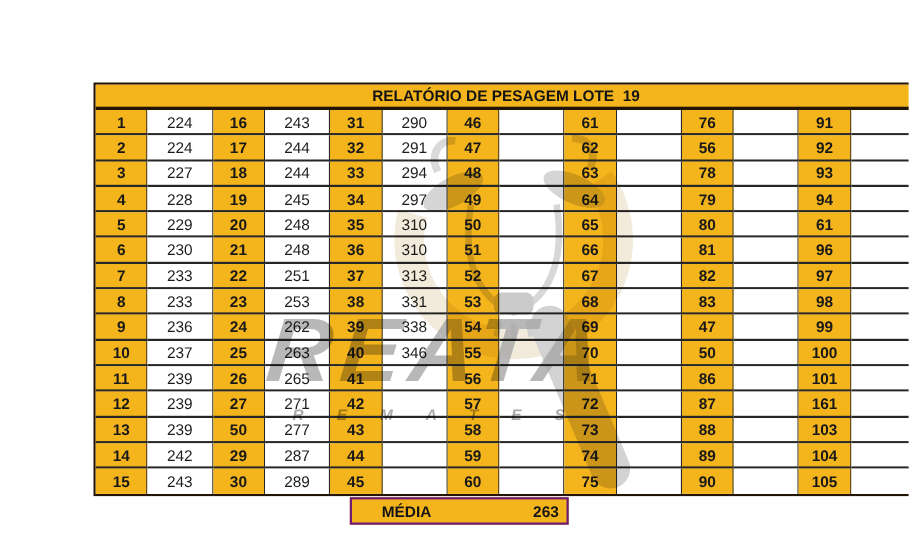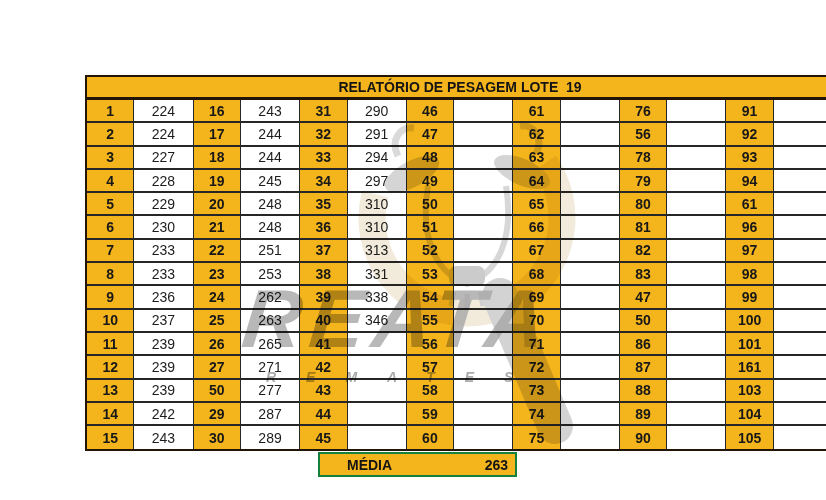--- a/index.html
+++ b/index.html
@@ -22,21 +22,21 @@
     border-right:1px solid #262626;border-bottom:2px solid #262626;
     display:flex;align-items:center;justify-content:center;
     font-size:14px;overflow:hidden;
   }
   .cell.num{background:#F4B41C;font-weight:bold;color:#181818;}
   .cell.val{background:#ffffff;color:#1c1c1c;}
   .grid .cell:nth-child(14n){border-right:none;}
   .grid .cell:nth-child(n+197){border-bottom:none;}
   .media-box{
     position:absolute;left:318px;top:452px;width:199px;height:25px;
-    box-sizing:border-box;border:2px solid #15803d;background:#F4B41C;
+    box-sizing:border-box;border:2px solid #701a75;background:#F4B41C;
     display:flex;align-items:center;font-weight:bold;font-size:14px;color:#141414;
   }
   .media-label{margin-left:27px;}
   .media-value{margin-left:auto;margin-right:7px;}
   .watermark{
     position:absolute;inset:0;pointer-events:none;mix-blend-mode:multiply;
   }
   .wm-logo{position:absolute;left:350px;top:96px;opacity:.55;}
   .wm-brand{
     position:absolute;left:243px;top:278px;line-height:1;

